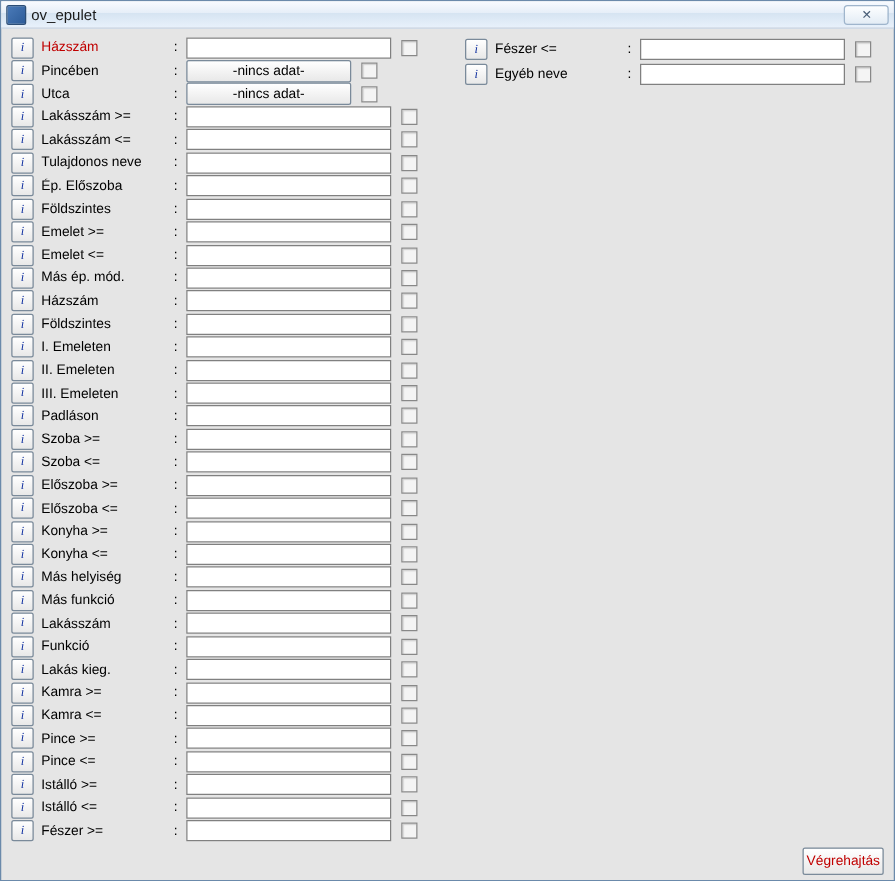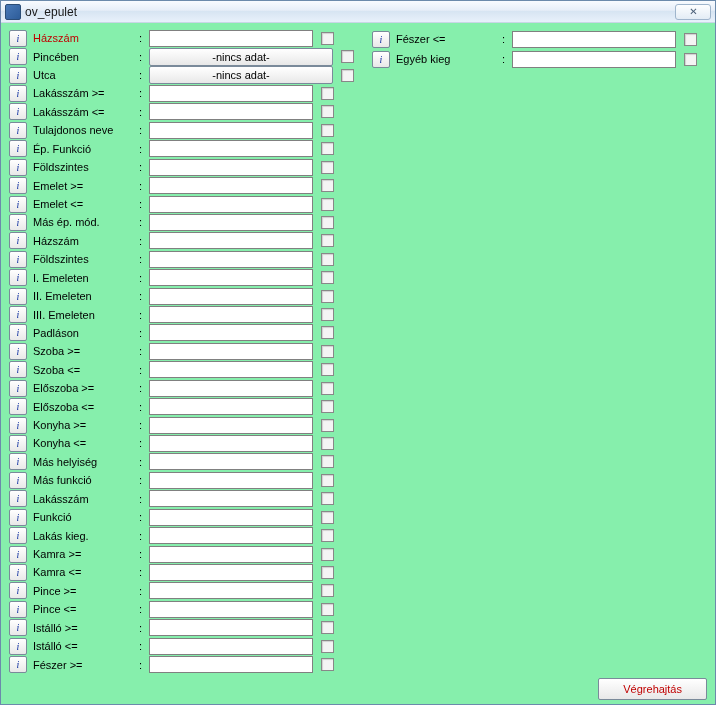--- a/index.html
+++ b/index.html
@@ -8,21 +8,21 @@
     padding: 0;
     background: #ffffff;
     font-family: Tahoma, Arial, sans-serif;
     font-size: 11px;
     color: #000;
   }
   .window {
     width: 716px;
     height: 705px;
     border: 1px solid #6b8aab;
-    background: #86efac;
+    background: #e5e5e5;
     position: relative;
     display: flex;
     flex-direction: column;
   }
   .titlebar {
     height: 22px;
     background: linear-gradient(to bottom, #f8fbff 0%, #e6eef8 45%, #d6e4f2 46%, #e8f1fb 100%);
     border-bottom: 1px solid #c9d6e6;
     display: flex;
     align-items: center;
@@ -109,21 +109,21 @@
   .input {
     width: 164px;
     height: 17px;
     border: 1px solid #808080;
     background: #ffffff;
     padding: 0 2px;
     font-size: 11px;
     flex-shrink: 0;
   }
   .dropdown-btn {
-    width: 184px;
+    width: 132px;
     height: 18px;
     border: 1px solid #7a8a9a;
     background: linear-gradient(to bottom, #ffffff, #e8e8e8);
     border-radius: 2px;
     display: flex;
     align-items: center;
     justify-content: center;
     font-size: 11px;
     cursor: default;
     flex-shrink: 0;
@@ -140,21 +140,21 @@
   .footer {
     height: 30px;
     border-top: 0;
     display: flex;
     justify-content: flex-end;
     align-items: center;
     padding-right: 8px;
   }
   .exec-btn {
     height: 22px;
-    padding: 0 24px;
+    padding: 0 2px;
     border: 1px solid #7a8a9a;
     background: linear-gradient(to bottom, #ffffff, #e8e8e8);
     border-radius: 2px;
     color: #c00000;
     font-size: 11px;
     display: flex;
     align-items: center;
     cursor: default;
   }
   .col2 .input { width: 164px; }
@@ -210,21 +210,21 @@
         </div>
         <div class="row">
           <div class="info-btn">i</div>
           <div class="label">Tulajdonos neve</div>
           <div class="colon">:</div>
           <input class="input" type="text" style="">
           <div class="chk"></div>
         </div>
         <div class="row">
           <div class="info-btn">i</div>
-          <div class="label">Ép. Funkció</div>
+          <div class="label">Ép. Előszoba</div>
           <div class="colon">:</div>
           <input class="input" type="text" style="">
           <div class="chk"></div>
         </div>
         <div class="row">
           <div class="info-btn">i</div>
           <div class="label">Földszintes</div>
           <div class="colon">:</div>
           <input class="input" type="text" style="">
           <div class="chk"></div>
@@ -422,21 +422,21 @@
     <div class="col col2" id="col2">
         <div class="row">
           <div class="info-btn">i</div>
           <div class="label">Fészer &lt;=</div>
           <div class="colon">:</div>
           <input class="input" type="text" style="">
           <div class="chk"></div>
         </div>
         <div class="row">
           <div class="info-btn">i</div>
-          <div class="label">Egyéb kieg</div>
+          <div class="label">Egyéb neve</div>
           <div class="colon">:</div>
           <input class="input" type="text" style="">
           <div class="chk"></div>
         </div>
       </div>
   </div>
 
   <div class="footer">
     <div class="exec-btn">Végrehajtás</div>
   </div>

